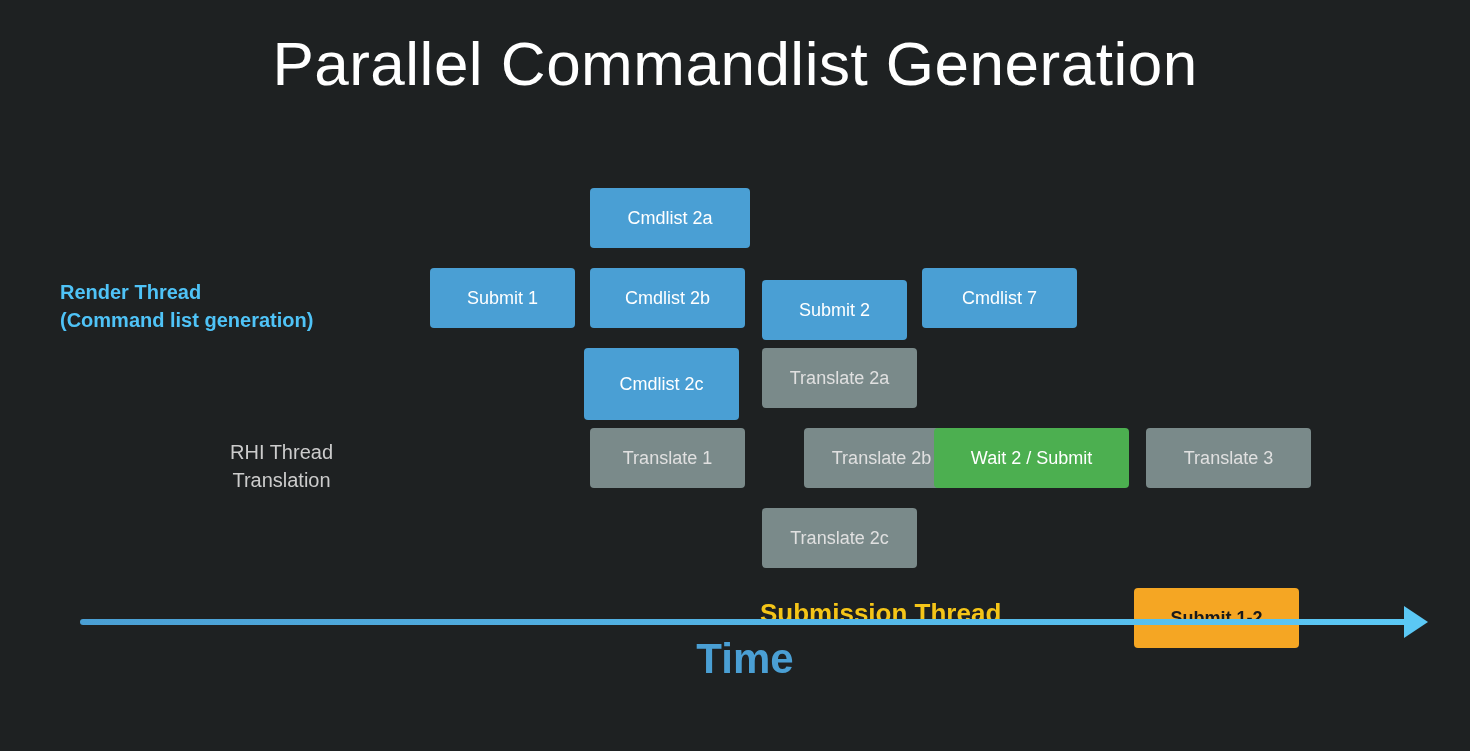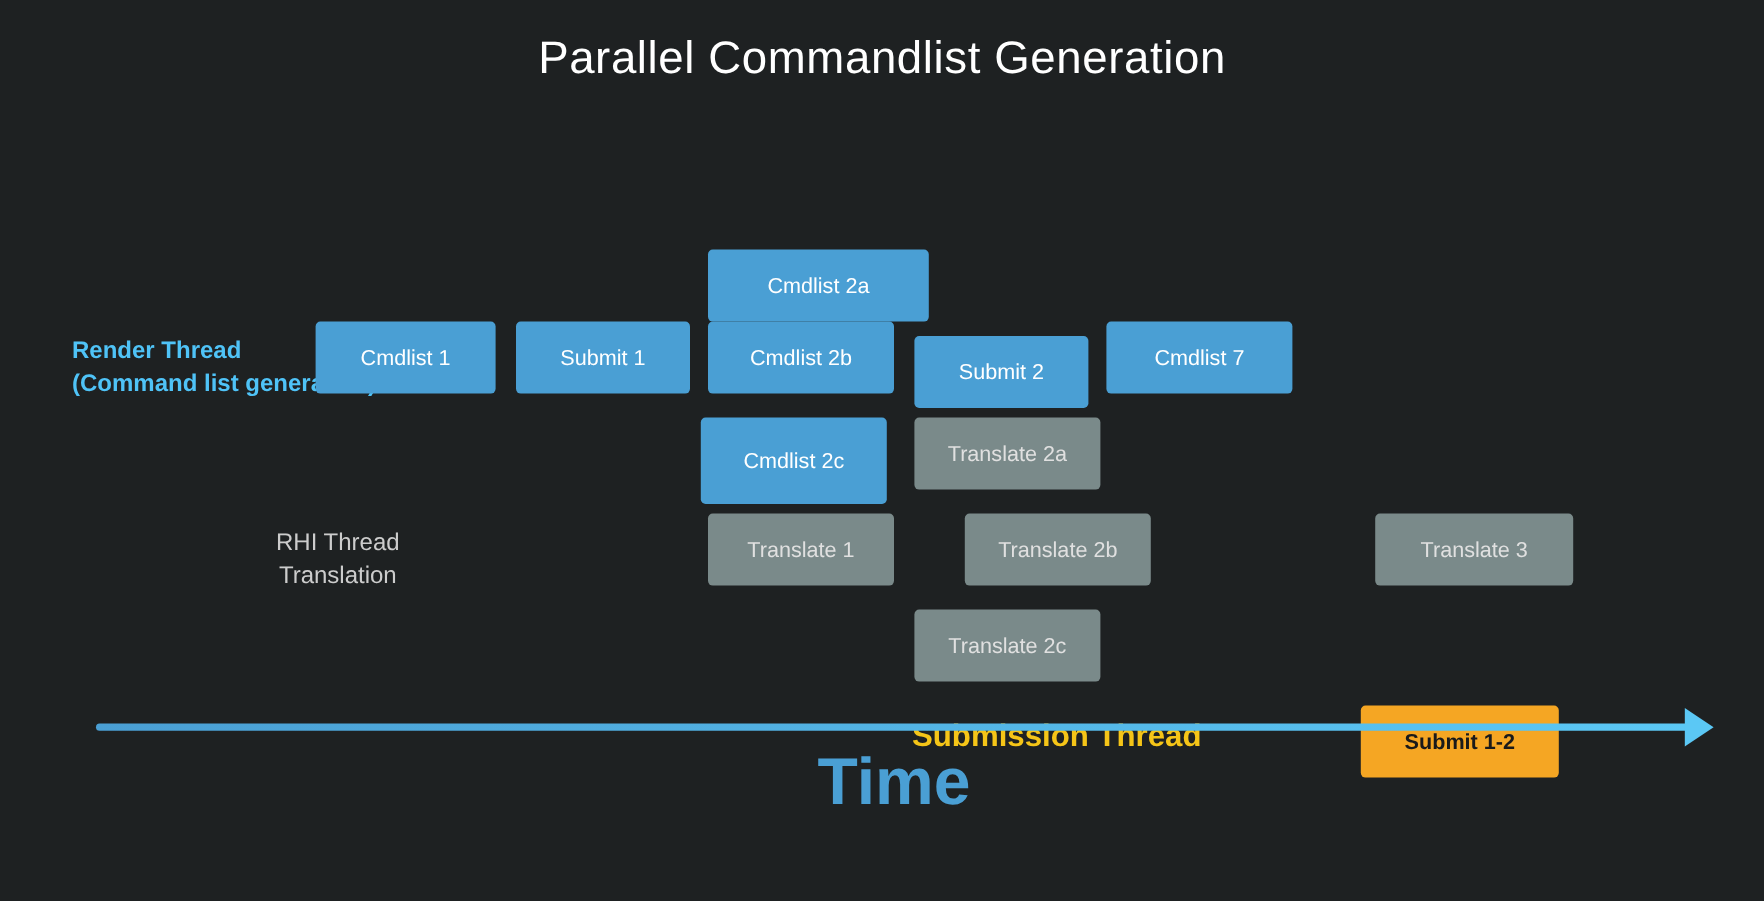--- a/index.html
+++ b/index.html
@@ -9,21 +9,21 @@
       height: 751px;
       background-color: #1e2122;
       font-family: 'Segoe UI', Arial, sans-serif;
       overflow: hidden;
       position: relative;
     }
 
     .title {
       text-align: center;
       color: #ffffff;
-      font-size: 38px;
+      font-size: 62px;
       font-weight: 400;
       padding-top: 28px;
       letter-spacing: 0.5px;
     }
 
     .diagram-area {
       position: absolute;
       top: 120px;
       left: 0;
       right: 0;
@@ -115,21 +115,21 @@
       transform: translateY(-50%);
       width: 0;
       height: 0;
       border-top: 16px solid transparent;
       border-bottom: 16px solid transparent;
       border-left: 24px solid #5bc8f5;
     }
 
     .time-label {
       color: #4a9fd4;
-      font-size: 55px;
+      font-size: 42px;
       font-weight: 700;
       margin-top: 10px;
     }
   </style>
 </head>
 <body>
 
 <h1 class="title">Parallel Commandlist Generation</h1>
 
 <div class="diagram-area">
@@ -141,29 +141,26 @@
 
   <div class="thread-label-rhi" style="left: 230px; top: 318px;">
     <span style="white-space: pre-line;">RHI Thread
 Translation</span>
   </div>
 
   <div class="thread-label-submission" style="left: 760px; top: 478px;">
     <span>Submission Thread</span>
   </div>
 
-  <div class="box box-blue" style="left:263px; top:148px; width:150px; height:60px;">
-    <span>Cmdlist 1</span>
-  </div>
 
   <div class="box box-blue" style="left:430px; top:148px; width:145px; height:60px;">
     <span>Submit 1</span>
   </div>
 
-  <div class="box box-blue" style="left:590px; top:68px; width:184px; height:60px;margin-top:20px;">
+  <div class="box box-blue" style="left:590px; top:68px; width:160px; height:60px;">
     <span>Cmdlist 2a</span>
   </div>
 
   <div class="box box-blue" style="left:590px; top:148px; width:155px; height:60px;">
     <span>Cmdlist 2b</span>
   </div>
 
   <div class="box box-blue" style="left:762px; top:148px; width:145px; height:60px;margin-top:12px;">
     <span>Submit 2</span>
   </div>
@@ -181,20 +178,23 @@
   </div>
 
   <div class="box box-gray" style="left:590px; top:308px; width:155px; height:60px;">
     <span>Translate 1</span>
   </div>
 
   <div class="box box-gray" style="left:804px; top:308px; width:155px; height:60px;">
     <span>Translate 2b</span>
   </div>
 
+  <div class="box box-green" style="left:934px; top:308px; width:195px; height:60px;">
+    <span>Wait 2 / Submit</span>
+  </div>
 
   <div class="box box-gray" style="left:1146px; top:308px; width:165px; height:60px;">
     <span>Translate 3</span>
   </div>
 
   <div class="box box-gray" style="left:762px; top:388px; width:155px; height:60px;">
     <span>Translate 2c</span>
   </div>
 
   <div class="box box-orange" style="left:1134px; top:468px; width:165px; height:60px;">

